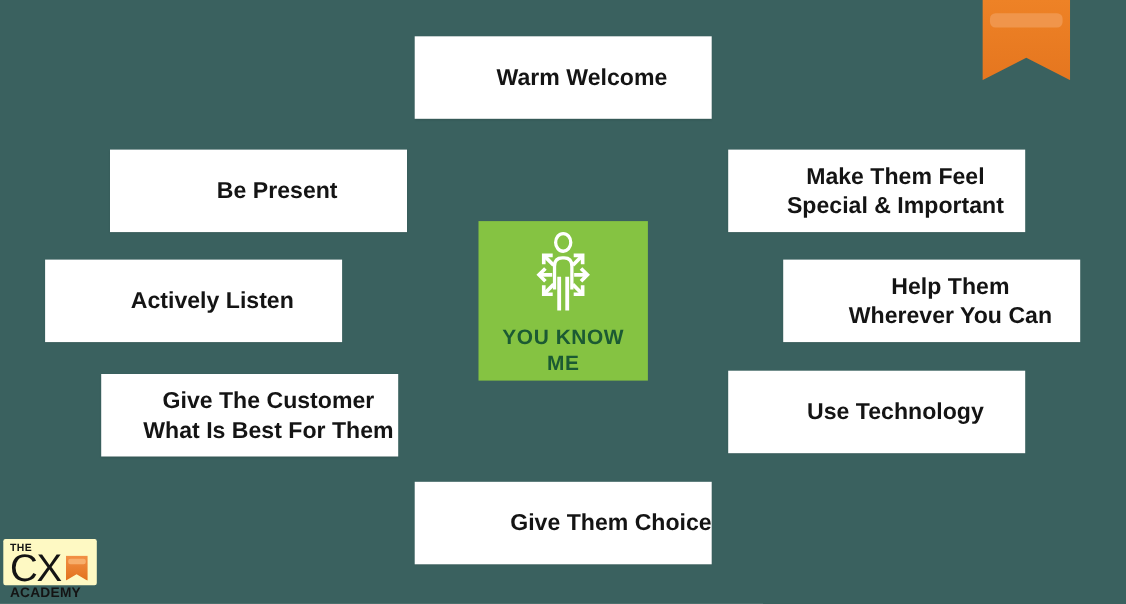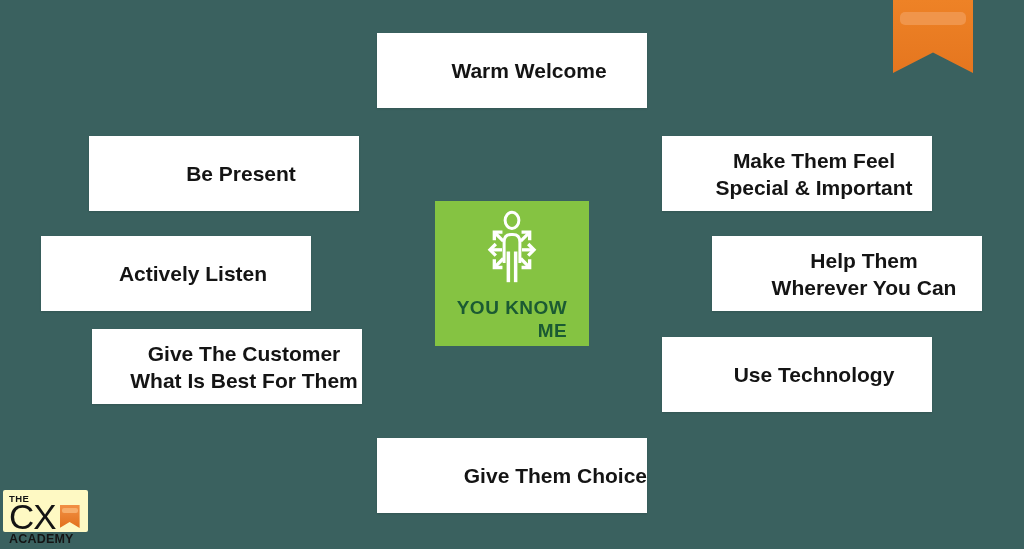--- a/index.html
+++ b/index.html
@@ -26,23 +26,23 @@
     text-align: center;
     font-size: 21px;
     font-weight: 600;
     color: #141414;
     line-height: 27px;
     white-space: pre-line;
     box-shadow: 0 1px 2px rgba(0,0,0,0.12);
     padding-left: 34px;
   }
   .card-warm-welcome     { left: 377px; top: 33px;  }
-  .card-be-present       { left: 89px;  top: 136px; }
+  .card-be-present       { left: 100px;  top: 136px; }
   .card-actively-listen  { left: 41px;  top: 236px; }
-  .card-give-customer    { left: 92px;  top: 329px; }
+  .card-give-customer    { left: 92px;  top: 340px; }
   .card-make-them-feel   { left: 662px; top: 136px; }
   .card-help-them        { left: 712px; top: 236px; }
   .card-use-technology   { left: 662px; top: 337px; }
   .card-give-them-choice { left: 377px; top: 438px; justify-content: flex-end; }
 
   
   .center-box {
     position: absolute;
     left: 435px;
     top: 201px;
@@ -57,21 +57,21 @@
     width: 84px;
     height: 78px;
     margin-top: 9px;
   }
   .center-label {
     margin-top: 8px;
     font-size: 19px;
     font-weight: 800;
     letter-spacing: 0.5px;
     color: #1B5A33;
-    text-align: right;
+    text-align: center;
     line-height: 23px;
     white-space: pre-line;
   }
 
   
   .ribbon {
     position: absolute;
     left: 893px;
     top: 0;
     width: 80px;

